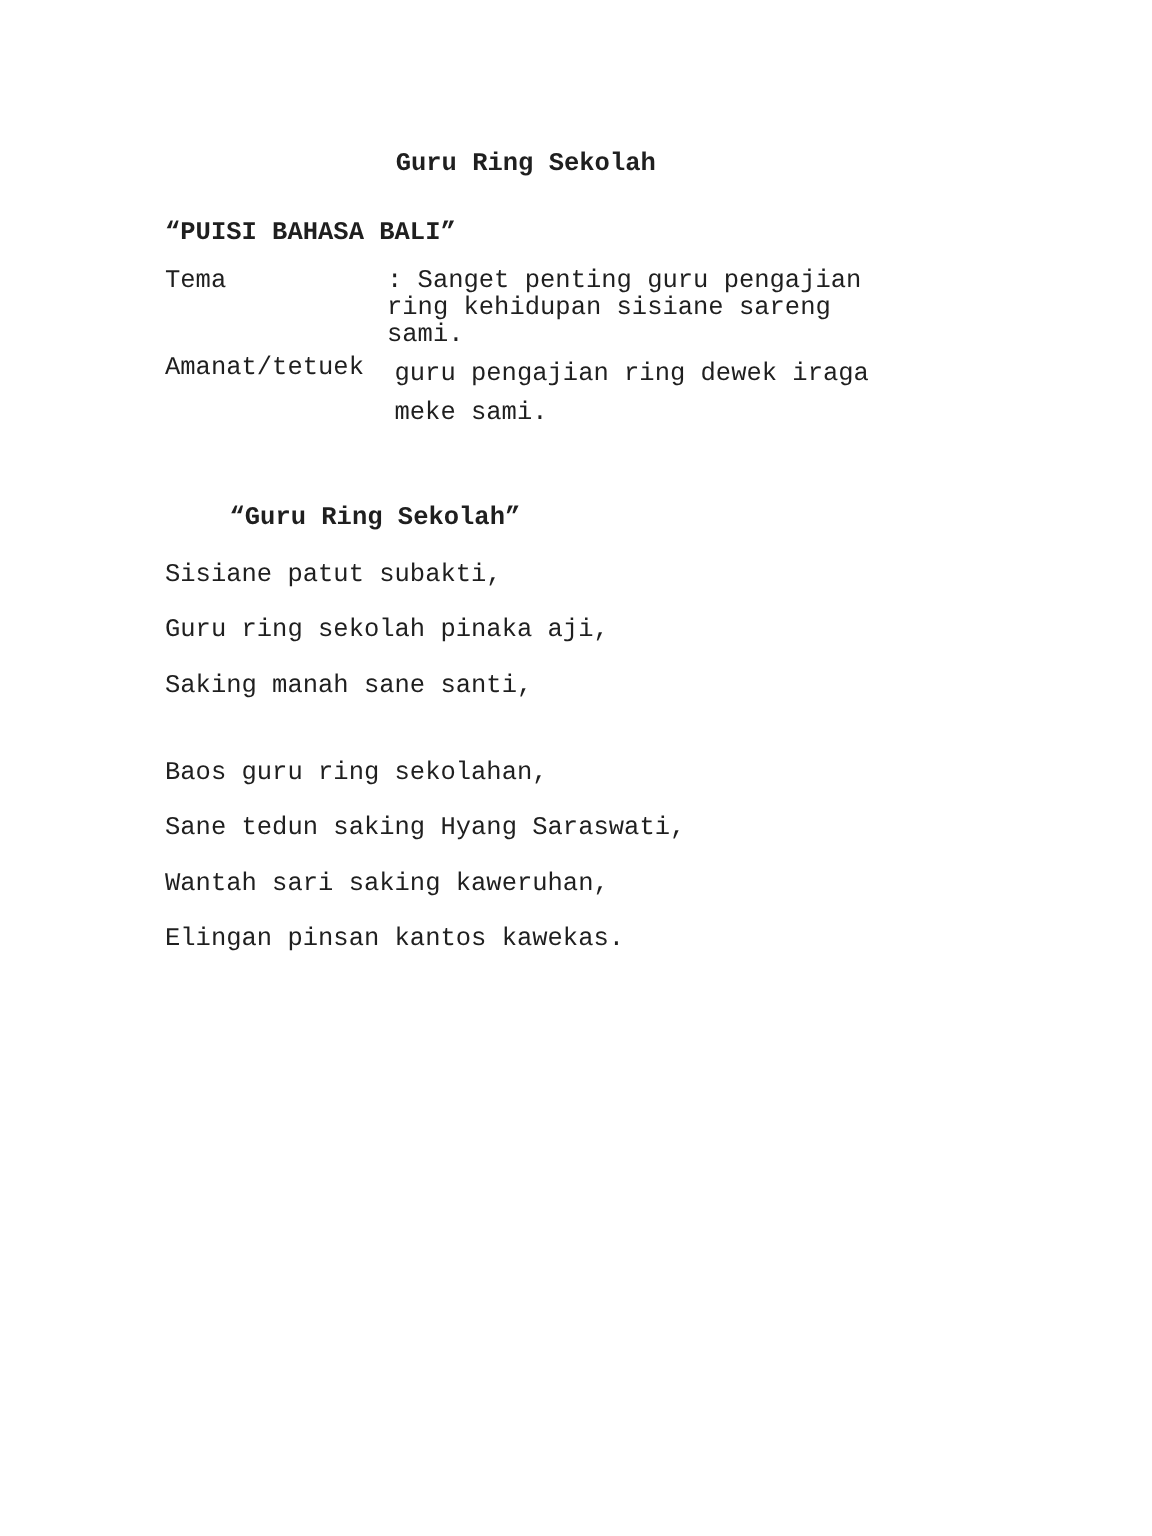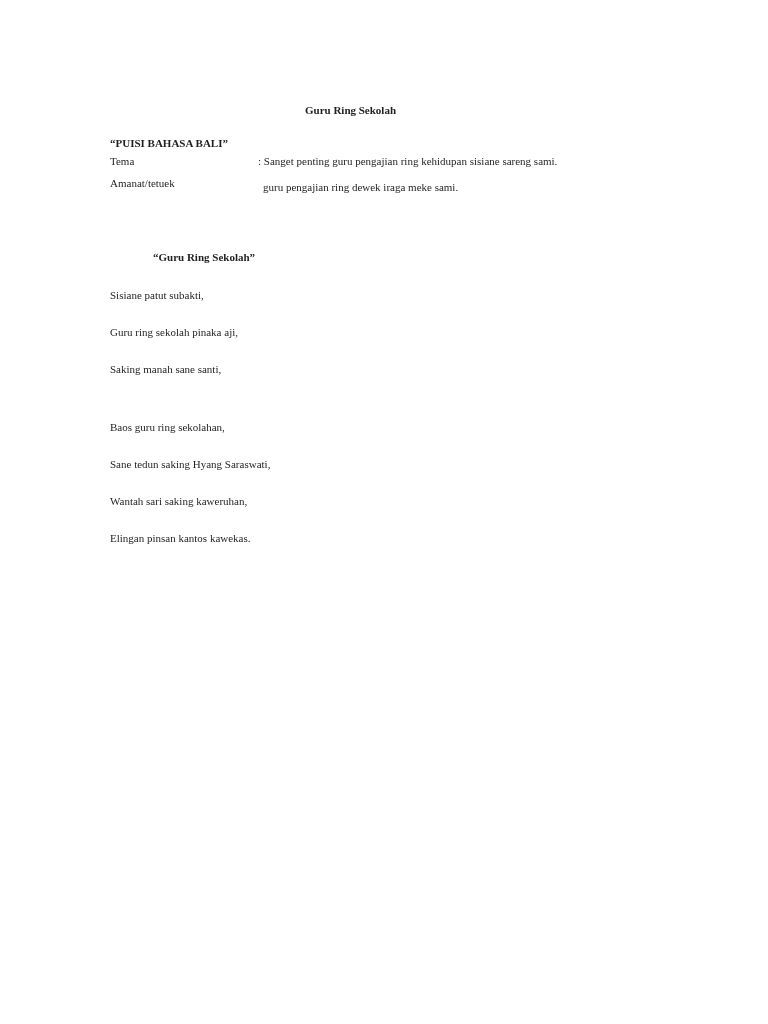--- a/index.html
+++ b/index.html
@@ -8,41 +8,41 @@
     background: #ffffff;
   }
   .page {
     position: relative;
     width: 664px;
     height: 1024px;
     background: #ffffff;
     overflow: hidden;
     box-sizing: border-box;
     padding: 101px 73px 0 110px;
-    font-family: Liberation Serif, serif;
-    font-size: 11px;
+    font-family: Liberation Mono, monospace;
+    font-size: 17px;
     color: #1f1f1f;
     -webkit-font-smoothing: antialiased;
   }
   .doc-title {
     text-align: center;
     font-weight: bold;
     line-height: 18px;
   }
   .doc-subtitle {
     font-weight: bold;
-    margin-top: 15px;
+    margin-top: 28px;
     line-height: 18px;
   }
   .meta-row {
     display: flex;
     align-items: flex-start;
     line-height: 18px;
   }
-  .meta-row.meta-tema { }
+  .meta-row.meta-tema { margin-top: 14px; }
   .meta-row.meta-amanat { margin-top: 4px; }
   .meta-label {
     flex: 0 0 auto;
   }
   .meta-tema .meta-label { width: 148px; }
   .meta-amanat .meta-label { width: 137px; }
   .meta-value {
     flex: 1 1 auto;
     min-width: 0;
   }

